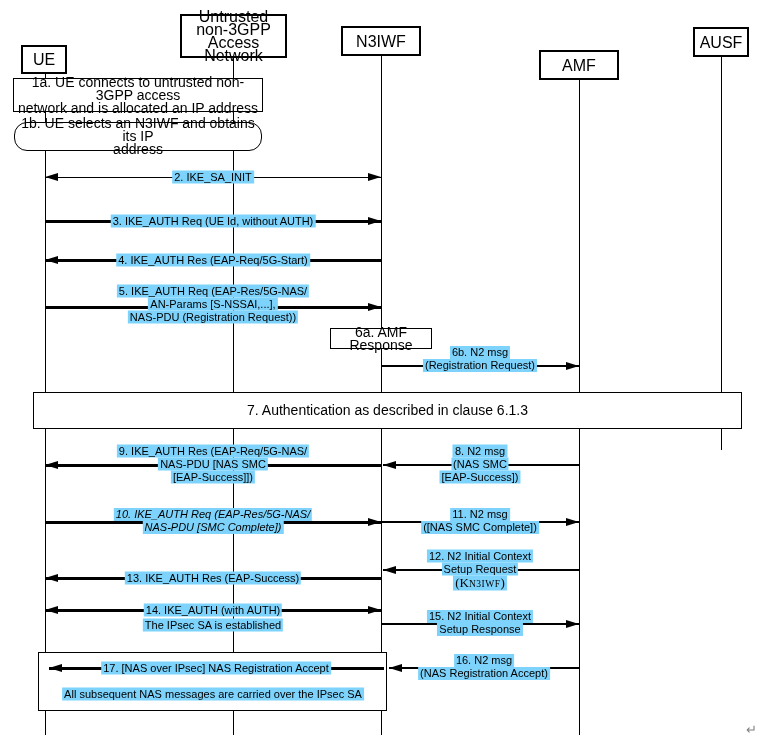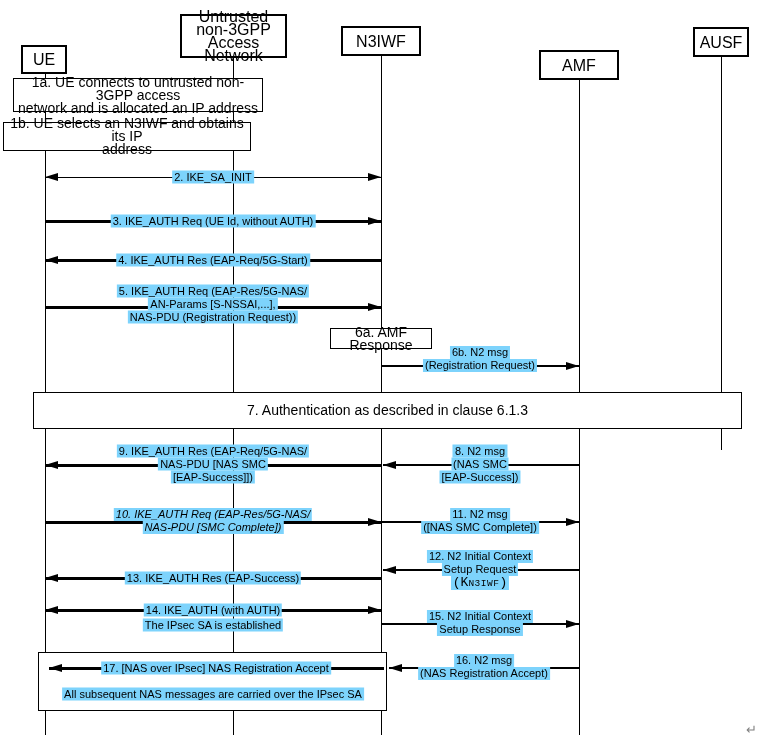--- a/index.html
+++ b/index.html
@@ -21,21 +21,21 @@
   .msg-line { position:absolute; background:#000; z-index:3; }
   .head { position:absolute; width:0; height:0; z-index:3; }
   .head-left  { border-top:4.5px solid transparent; border-bottom:4.5px solid transparent; border-right:13px solid #000; }
   .head-right { border-top:4.5px solid transparent; border-bottom:4.5px solid transparent; border-left:13px solid #000; }
   .msg-label {
     position:absolute; transform:translate(-50%,-50%); z-index:4;
     font-size:11px; line-height:13px; text-align:center; color:#000; white-space:nowrap;
   }
   .msg-label .ln { display:block; }
   .msg-label .ln > span { display:inline-block; background:#7dd3fc; padding:0 2px; }
-  .serif-key { font-family:Liberation Mono, monospace; font-size:13px; }
+  .serif-key { font-family:Liberation Serif, serif; font-size:13px; }
   .serif-key .small { font-size:9.5px; letter-spacing:0.5px; }
   .pilcrow { position:absolute; z-index:4; font-size:13px; color:#808080; }
 </style>
 </head>
 <body>
 
 <div id="canvas">
     <div class="lifeline" style="left: 45px; top: 57px; height: 678px;"></div>
     <div class="entity-box" style="left: 21px; top: 28px; width: 42px; height: 25px; margin-top: 17px;">
       <div>UE</div>
@@ -55,21 +55,21 @@
       <div>AMF</div>
     </div>
     <div class="lifeline" style="left: 721px; top: 57px; height: 393px;"></div>
     <div class="entity-box" style="left: 693px; top: 27px; width: 52px; height: 26px;">
       <div>AUSF</div>
     </div>
     <div class="proc-box" style="left: 13px; top: 78px; width: 248px; height: 32px;">
       <div>1a. UE connects to untrusted non-3GPP access</div>
       <div>network and is allocated an IP address</div>
     </div>
-    <div class="proc-box" style="left: 3px; top: 122px; width: 246px; height: 27px;">
+    <div class="proc-box" style="left: 14px; top: 122px; width: 246px; height: 27px; border-radius: 13px;">
       <div>1b. UE selects an N3IWF and obtains its IP</div>
       <div>address</div>
     </div>
     <div class="proc-box" style="left: 330px; top: 328px; width: 100px; height: 19px;">
       <div>6a. AMF Response</div>
     </div>
     <div class="proc-box" style="left: 33px; top: 392px; width: 707px; height: 35px;">
       <div>7. Authentication as described in clause 6.1.3</div>
     </div>
     <div class="proc-box" style="left: 38px; top: 652px; width: 347px; height: 57px;"></div>

